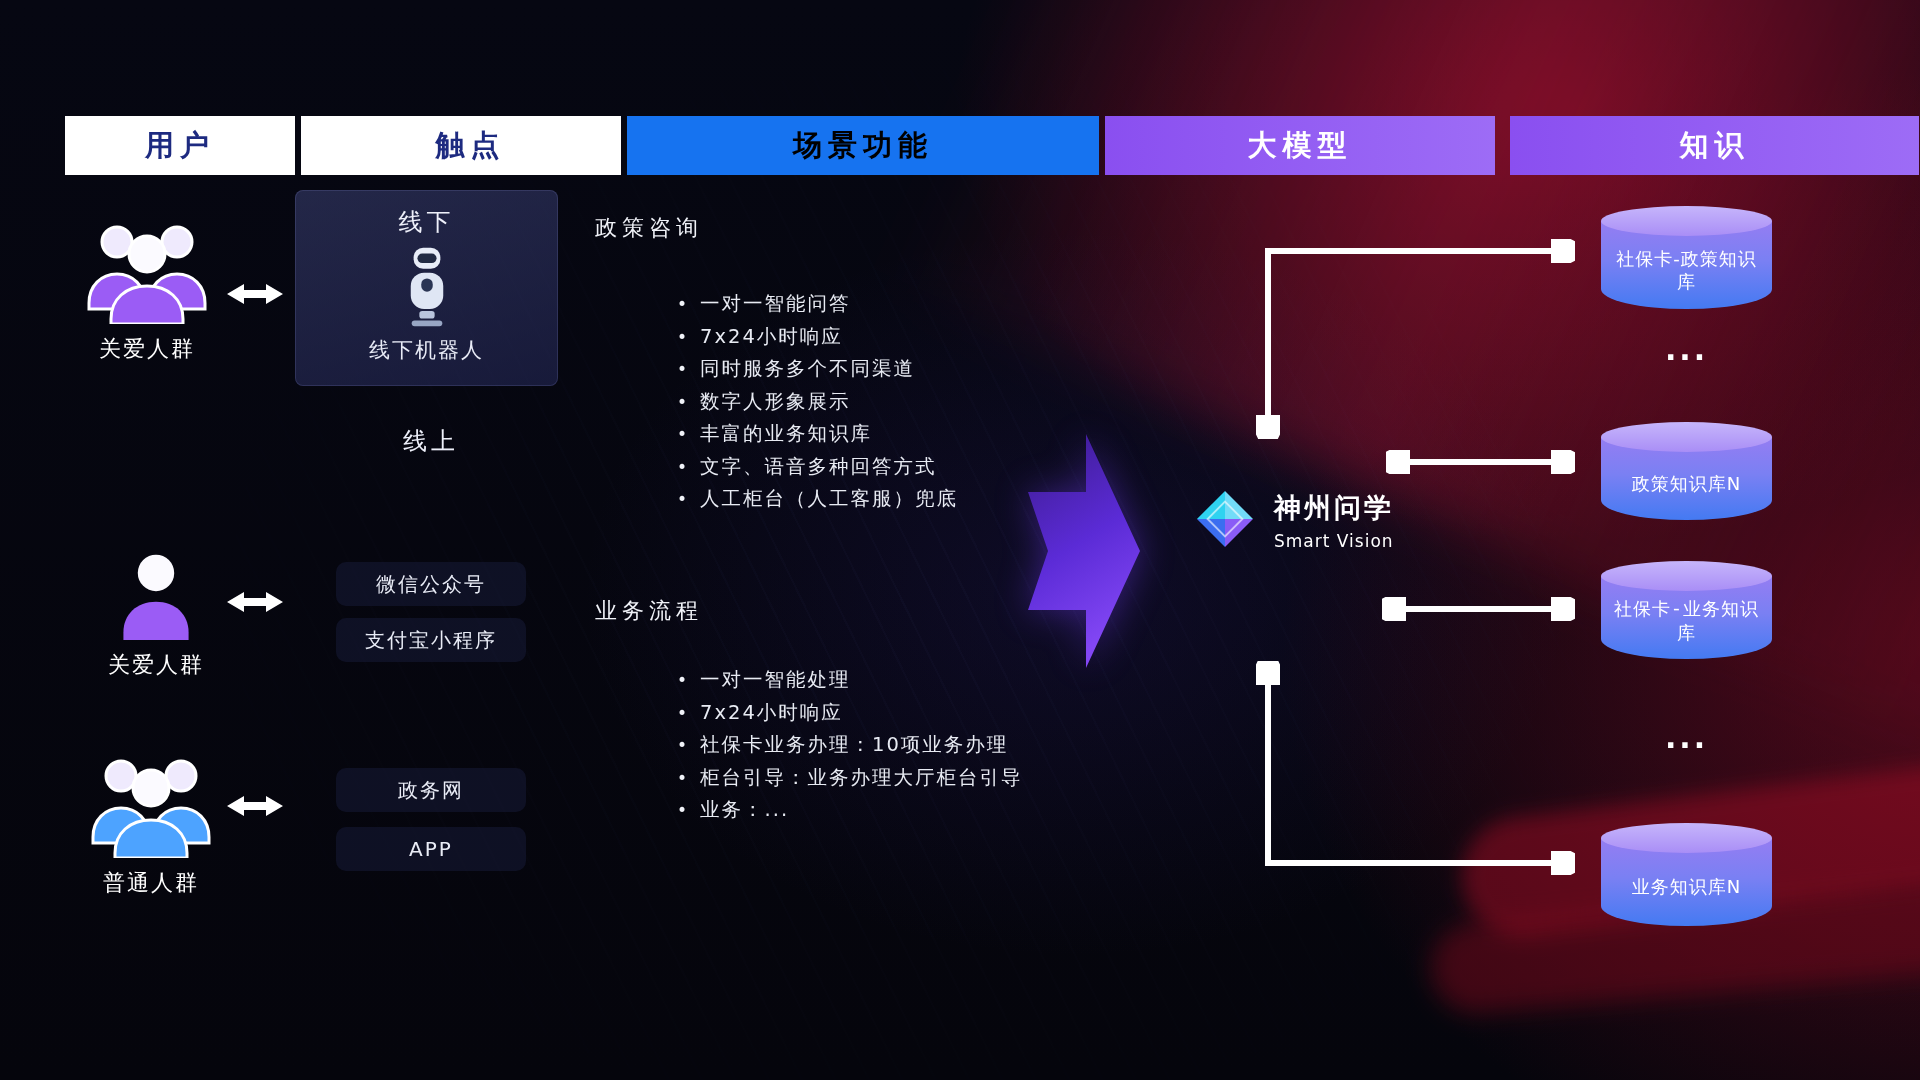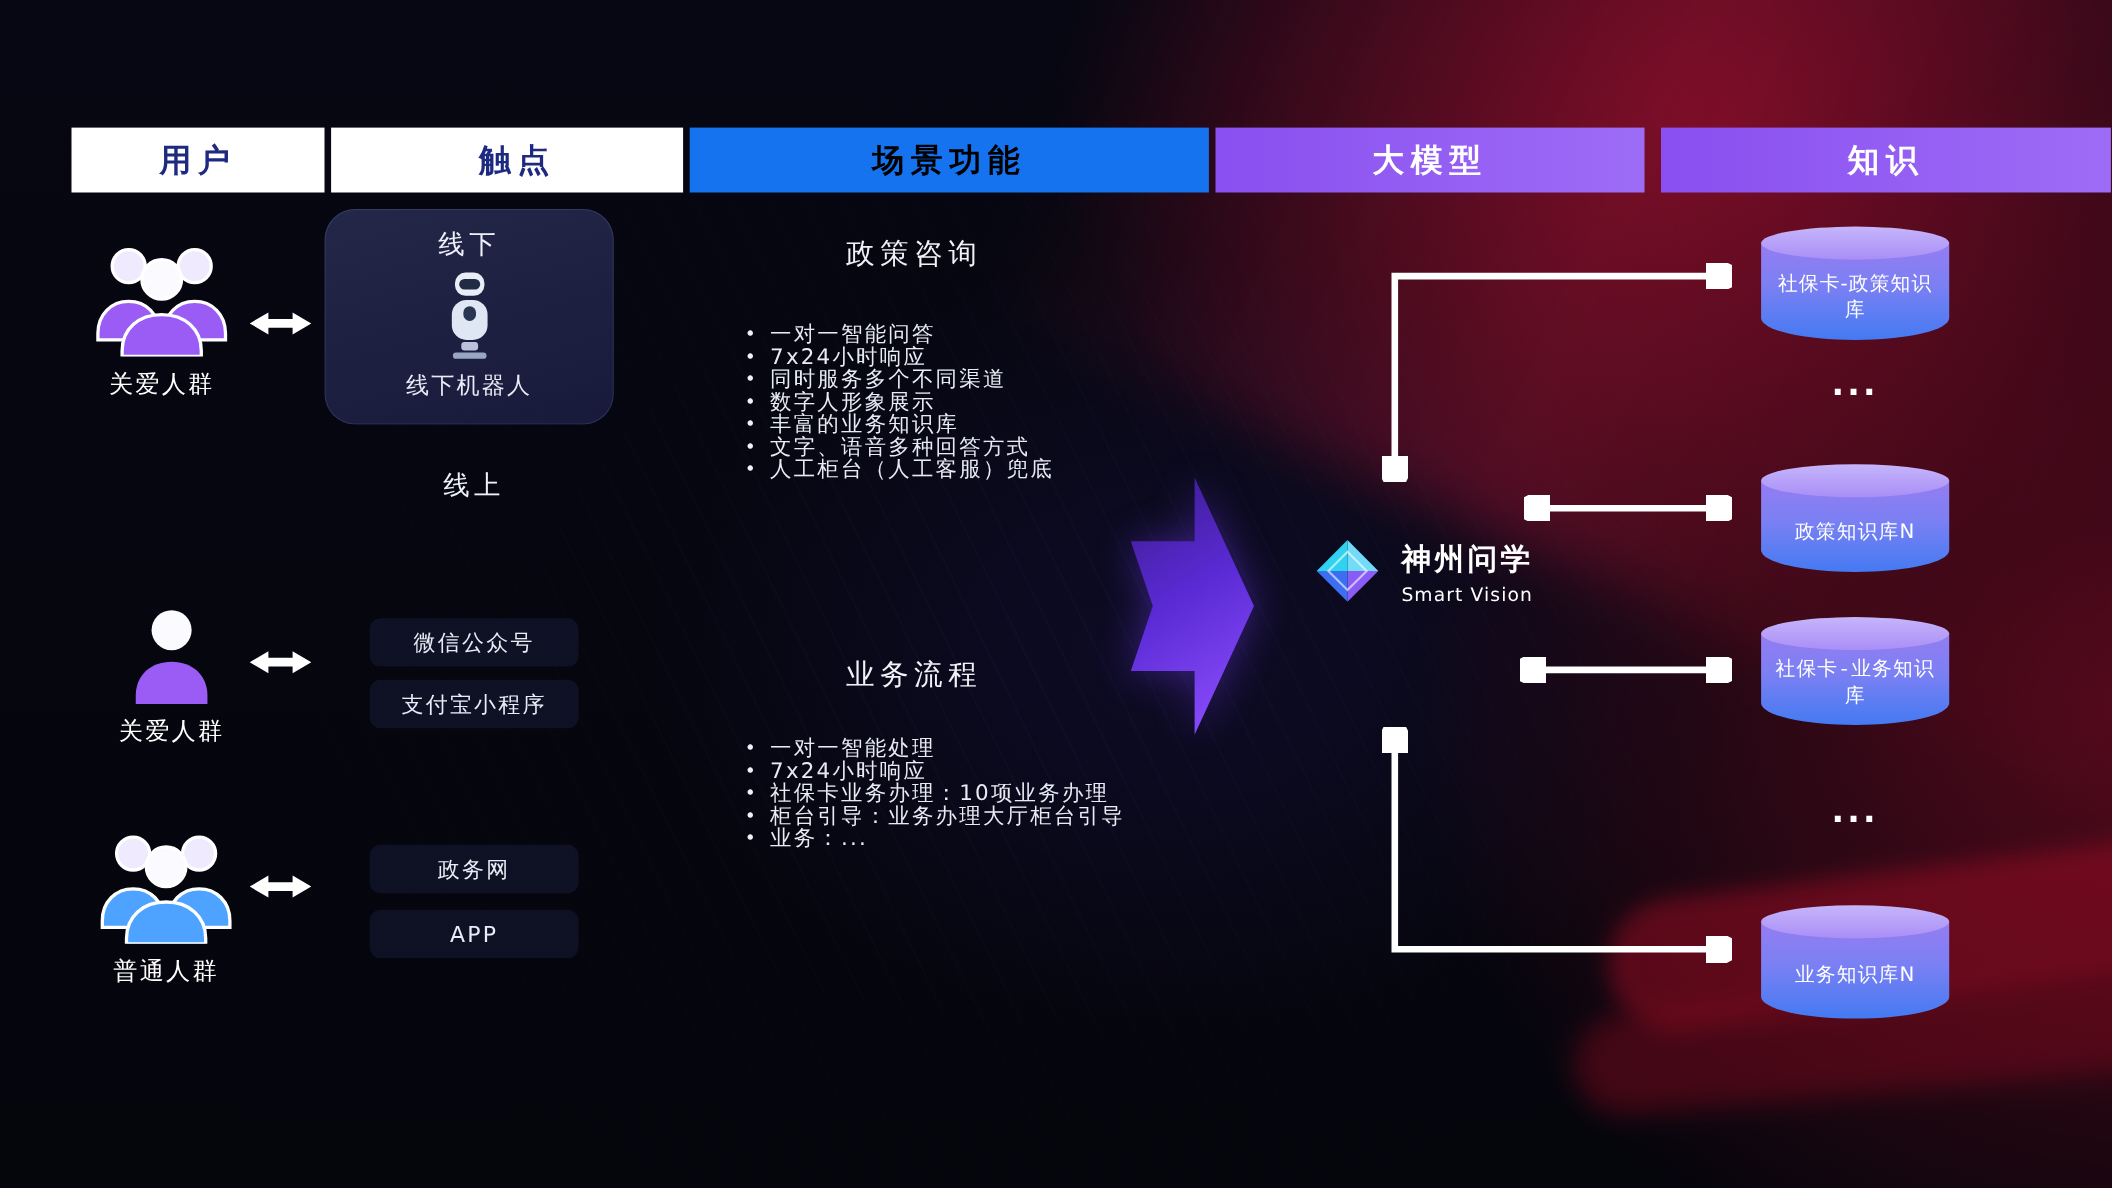--- a/index.html
+++ b/index.html
@@ -53,43 +53,43 @@
   .ppl-purple .body, .ppl-purple .body2 { fill:#9b5cf5; }
   .ppl-blue   .body, .ppl-blue   .body2 { fill:#4da3ff; }
   .person { width:84px; height:92px; }
 
   .darrow { position:absolute; }
   #darrow1 { left:227px; top:282px; }
   #darrow2 { left:227px; top:590px; }
   #darrow3 { left:227px; top:794px; }
 
   
-  .offline-card { position:absolute; left:295px; top:190px; width:263px; height:196px; border-radius:28px;
+  .offline-card { position:absolute; left:295px; top:190px; width:263px; height:196px; border-radius:8px;
     background:linear-gradient(165deg, rgba(84,92,162,0.38), rgba(36,40,88,0.58));
     box-shadow:inset 0 0 0 1px rgba(142,152,222,0.18);
     display:flex; flex-direction:column; align-items:center; padding-top:16px; gap:6px; }
   .offline-title { font-size:24px; color:#eef0fa; letter-spacing:4px; }
   .robot-icon { width:58px; height:86px; }
   .offline-caption { font-size:21px; color:#e8ebf6; letter-spacing:2px; }
   .online-label { position:absolute; left:336px; top:425px; width:190px; text-align:center;
     font-size:24px; color:#eef0fa; letter-spacing:4px; }
   .chip { position:absolute; left:336px; width:190px; height:44px; border-radius:10px;
     background:rgba(26,30,64,0.45); display:flex; align-items:center; justify-content:center;
     font-size:20px; color:#e9ecf6; letter-spacing:2px; }
   #chip-wechat { top:562px; }
   #chip-alipay { top:618px; }
   #chip-gov    { top:768px; }
   #chip-app    { top:827px; }
 
   
-  .scenario-title { position:absolute; left:595px; width:472px; text-align:center;
-    font-size:26px; color:#f0f2f8; letter-spacing:5px; }
+  .scenario-title { position:absolute; left:595px; width:472px; 
+    font-size:22px; color:#f0f2f8; letter-spacing:5px; }
   #s1-title { top:213px; }
   #s2-title { top:596px; }
-  .bullets { position:absolute; left:677px; display:flex; flex-direction:column; 
+  .bullets { position:absolute; left:677px; display:flex; flex-direction:column; gap:12px;
     font-size:19.5px; color:#e8ebf3; letter-spacing:2px; }
   #b1 { top:294px; }
   #b2 { top:670px; }
   .bullets .li { display:flex; align-items:center; gap:11px; line-height:20.5px; }
   .bullets .li::before { content:"•"; font-size:17px; color:#f0f2f8; }
 
   
   .big-arrow { position:absolute; left:1028px; top:428px; width:112px; height:246px;
     filter:drop-shadow(0 0 18px rgba(110,60,240,0.45)); }
   .logo { position:absolute; left:1196px; top:490px; display:flex; align-items:flex-start; gap:20px; }

